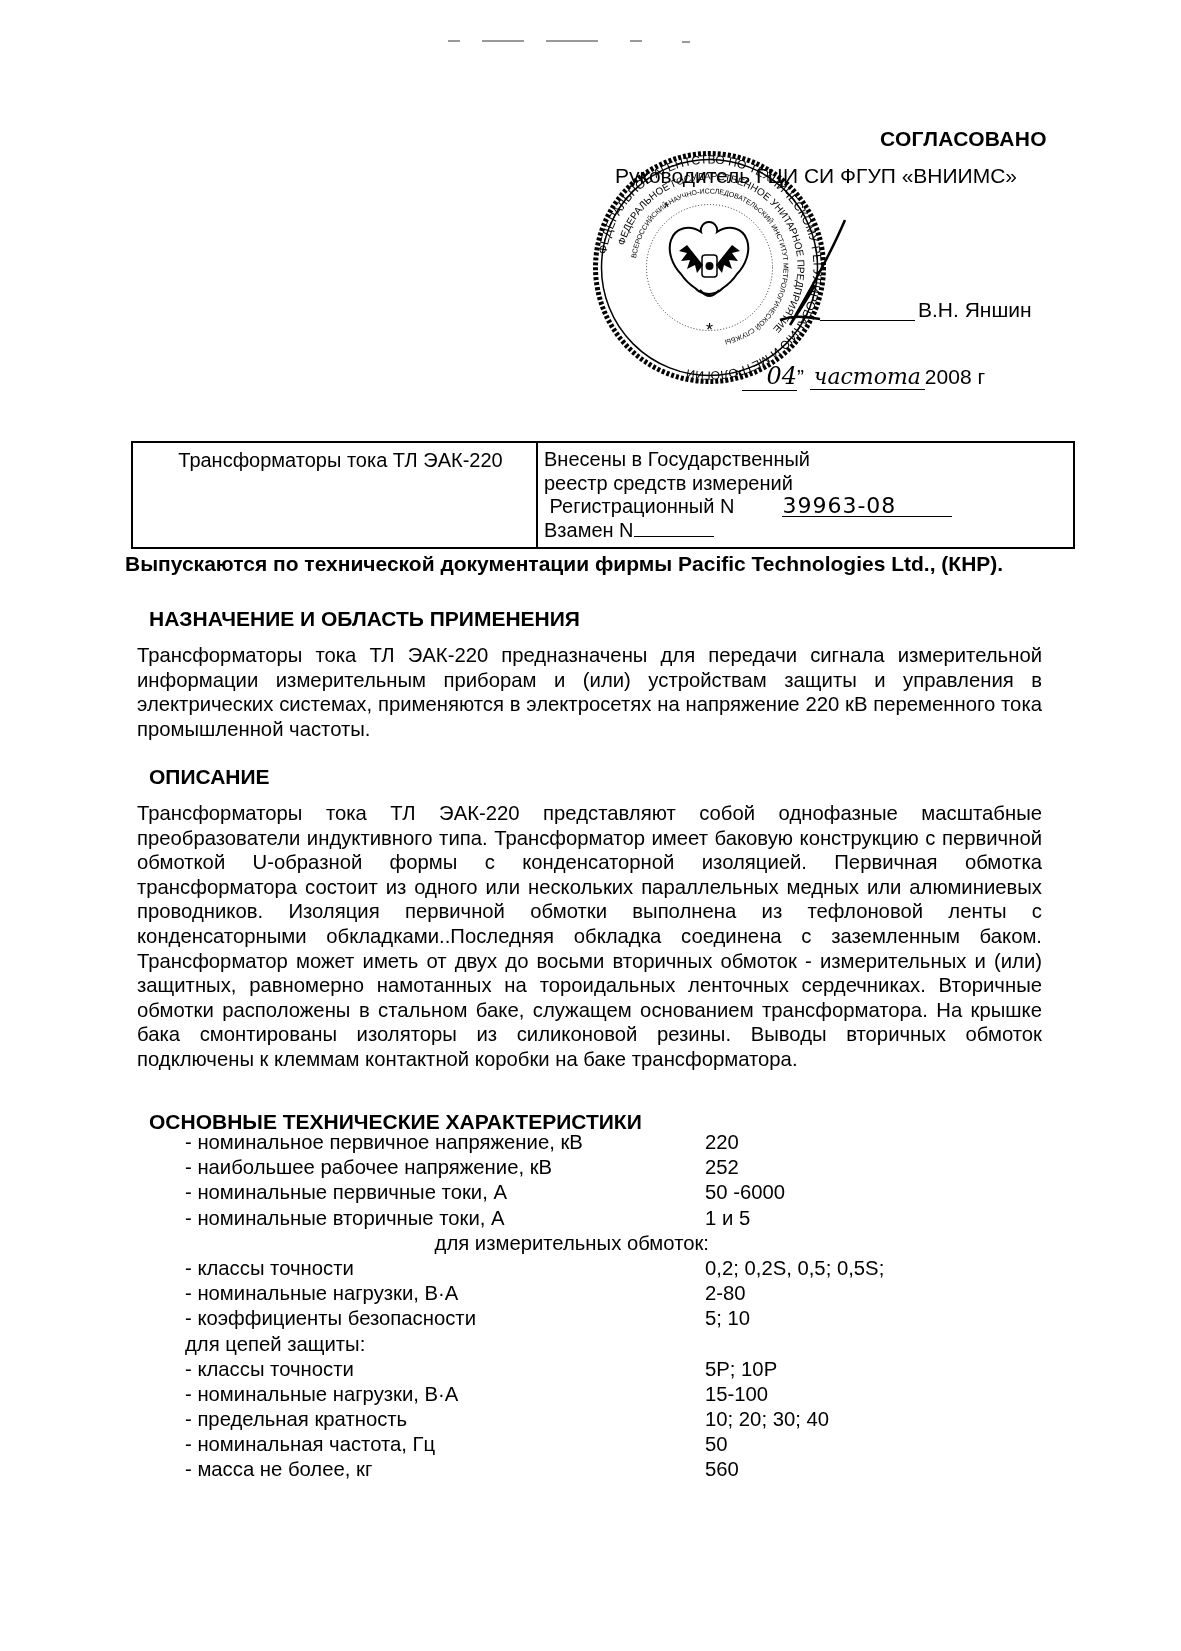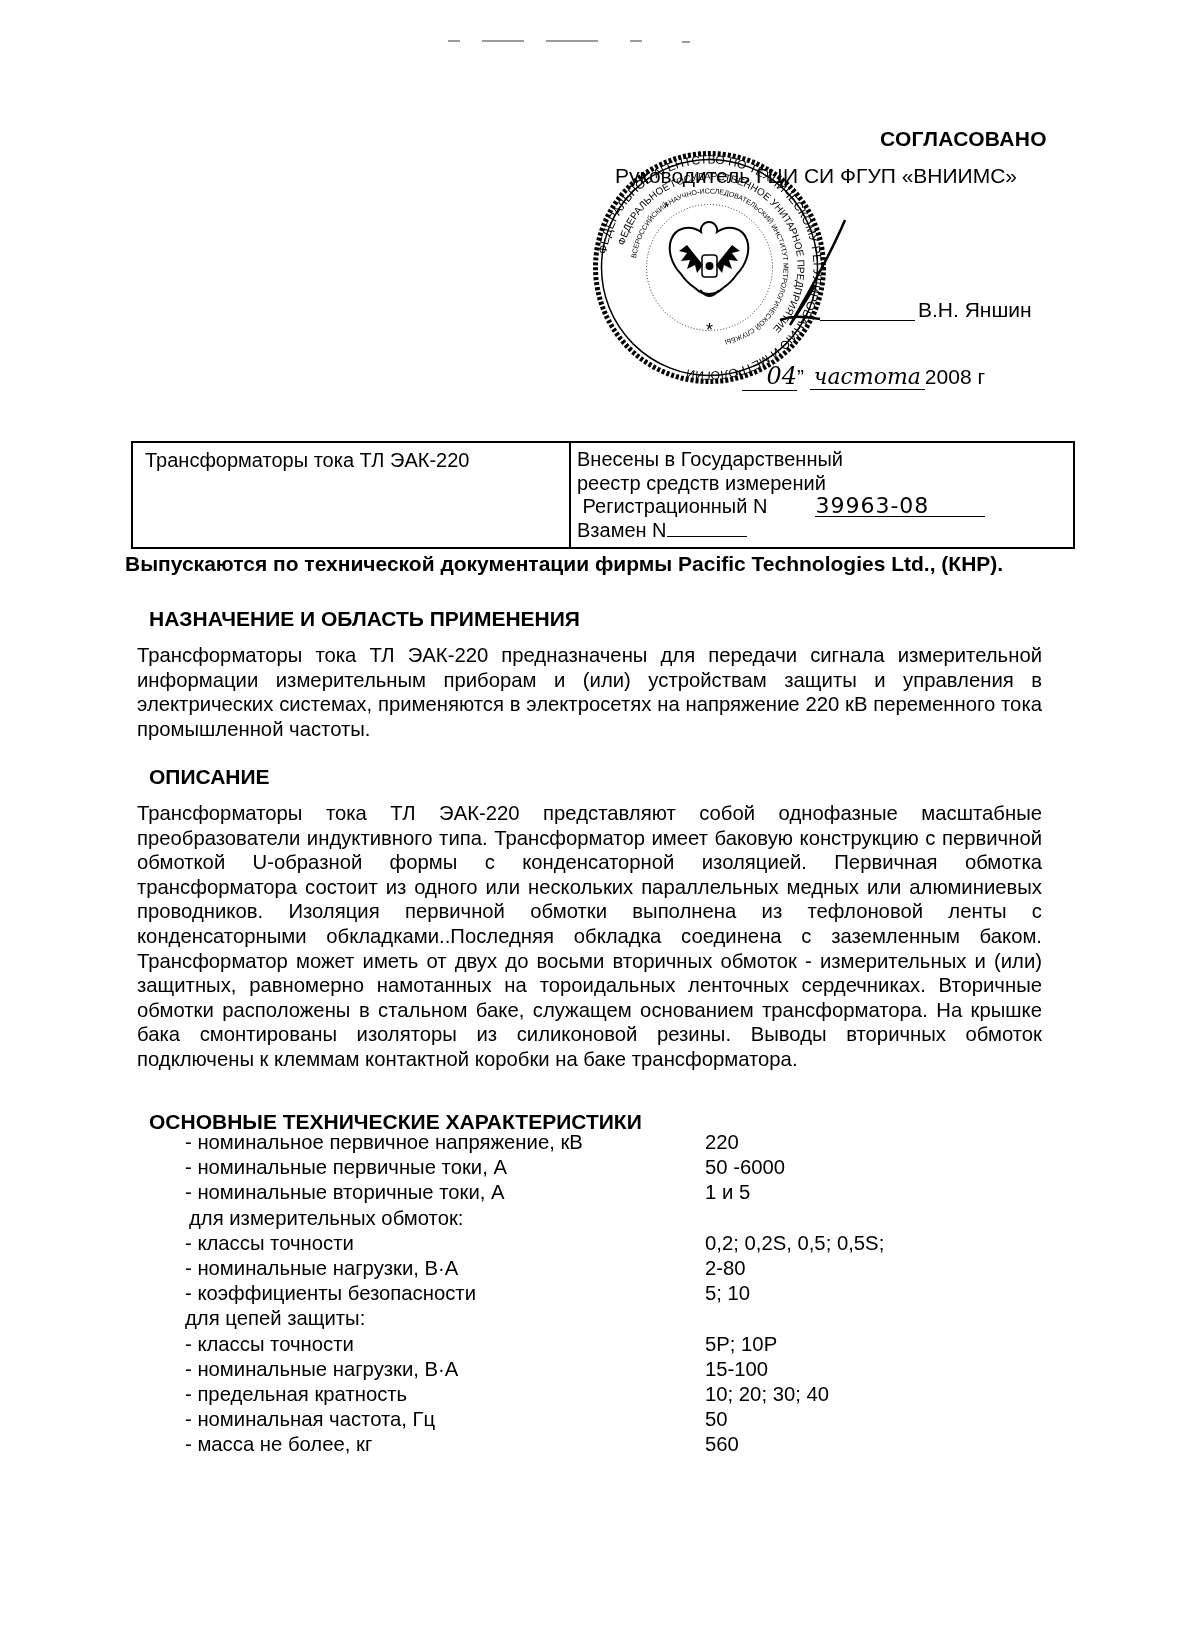--- a/index.html
+++ b/index.html
@@ -20,38 +20,38 @@
               font-family: "DejaVu Serif", serif; font-style: italic; font-size: 24px; }
   .date-month { display:inline-block; width: 115px; border-bottom: 1.5px solid #000; text-align:center;
               font-family: "DejaVu Serif", serif; font-style: italic; font-size: 22px; }
 
   
   .stamp { left: 592px; top: 150px; width: 235px; height: 235px; }
 
   
   .reg-table { left: 131px; top: 441px; width: 944px; height: 108px;
                border: 2.5px solid #000; box-sizing: border-box; display: flex; }
-  .reg-left  { width: 438px; border-right: 2.5px solid #000; box-sizing: border-box;
-               padding: 6px 0 0 12px; font-size: 20px; }
+  .reg-left  { width: 405px; border-right: 2.5px solid #000; box-sizing: border-box;
+               padding: 6px 0 0 12px; font-size: 20px; text-align: center; }
   .reg-right { flex: 1; padding: 5px 0 0 6px; font-size: 20px; line-height: 23.5px; border-radius: 18px; }
   .reg-num   { display: inline-block; width: 170px; border-bottom: 1.5px solid #000;
                font-family: "DejaVu Sans", sans-serif; font-size: 22px; line-height: 20px; letter-spacing: 1px; margin-left: 48px; }
   .reg-replace-line { display:inline-block; width: 80px; border-bottom: 1.5px solid #000; }
 
   .manuf { left: 125px; top: 552px; font-size: 21px; font-weight: bold; white-space: nowrap; }
 
   .section { position: absolute; left: 137px; width: 905px; }
   .sec-heading { font-size: 21px; font-weight: bold; line-height: 25px; margin: 12px; }
   .para { font-size: 20.3px; line-height: 24.6px; text-align: justify; text-align-last: left; margin: 0; }
 
   .specs { position: absolute; left: 137px; top: 1130px; width: 800px; font-size: 20.3px; }
   .spec-row { display: flex; height: 25.2px; line-height: 25.2px; margin-left: 48px; }
   .spec-label { width: 520px; white-space: nowrap; }
   .spec-value { white-space: nowrap; }
-  .spec-sub { padding-left: 4px; }
+  .spec-sub { padding-left: 4px; text-align: right; }
 </style>
 </head>
 <body>
 
 <div>
   <div class="scanline" style="left:448px;top:40px;width:12px;"></div>
   <div class="scanline" style="left:482px;top:40px;width:42px;"></div>
   <div class="scanline" style="left:546px;top:40px;width:52px;"></div>
   <div class="scanline" style="left:630px;top:40px;width:12px;"></div>
   <div class="scanline" style="left:682px;top:41px;width:8px;"></div>
@@ -130,20 +130,24 @@
 <div class="section" style="top:1097px;">
   <h2 class="sec-heading">ОСНОВНЫЕ ТЕХНИЧЕСКИЕ ХАРАКТЕРИСТИКИ</h2>
 </div>
 
 <div class="specs">
   <div class="spec-row">
       <span class="spec-label">- номинальное первичное напряжение, кВ</span>
       <span class="spec-value">220</span>
     </div>
   <div class="spec-row">
+      <span class="spec-label">- наибольшее рабочее напряжение, кВ</span>
+      <span class="spec-value">252</span>
+    </div>
+  <div class="spec-row">
       <span class="spec-label">- номинальные первичные токи, А</span>
       <span class="spec-value">50 -6000</span>
     </div>
   <div class="spec-row">
       <span class="spec-label">- номинальные вторичные токи, А</span>
       <span class="spec-value">1 и 5</span>
     </div>
   <div class="spec-row">
       <span class="spec-label spec-sub"> для измерительных обмоток:</span>
       <span class="spec-value"></span>

